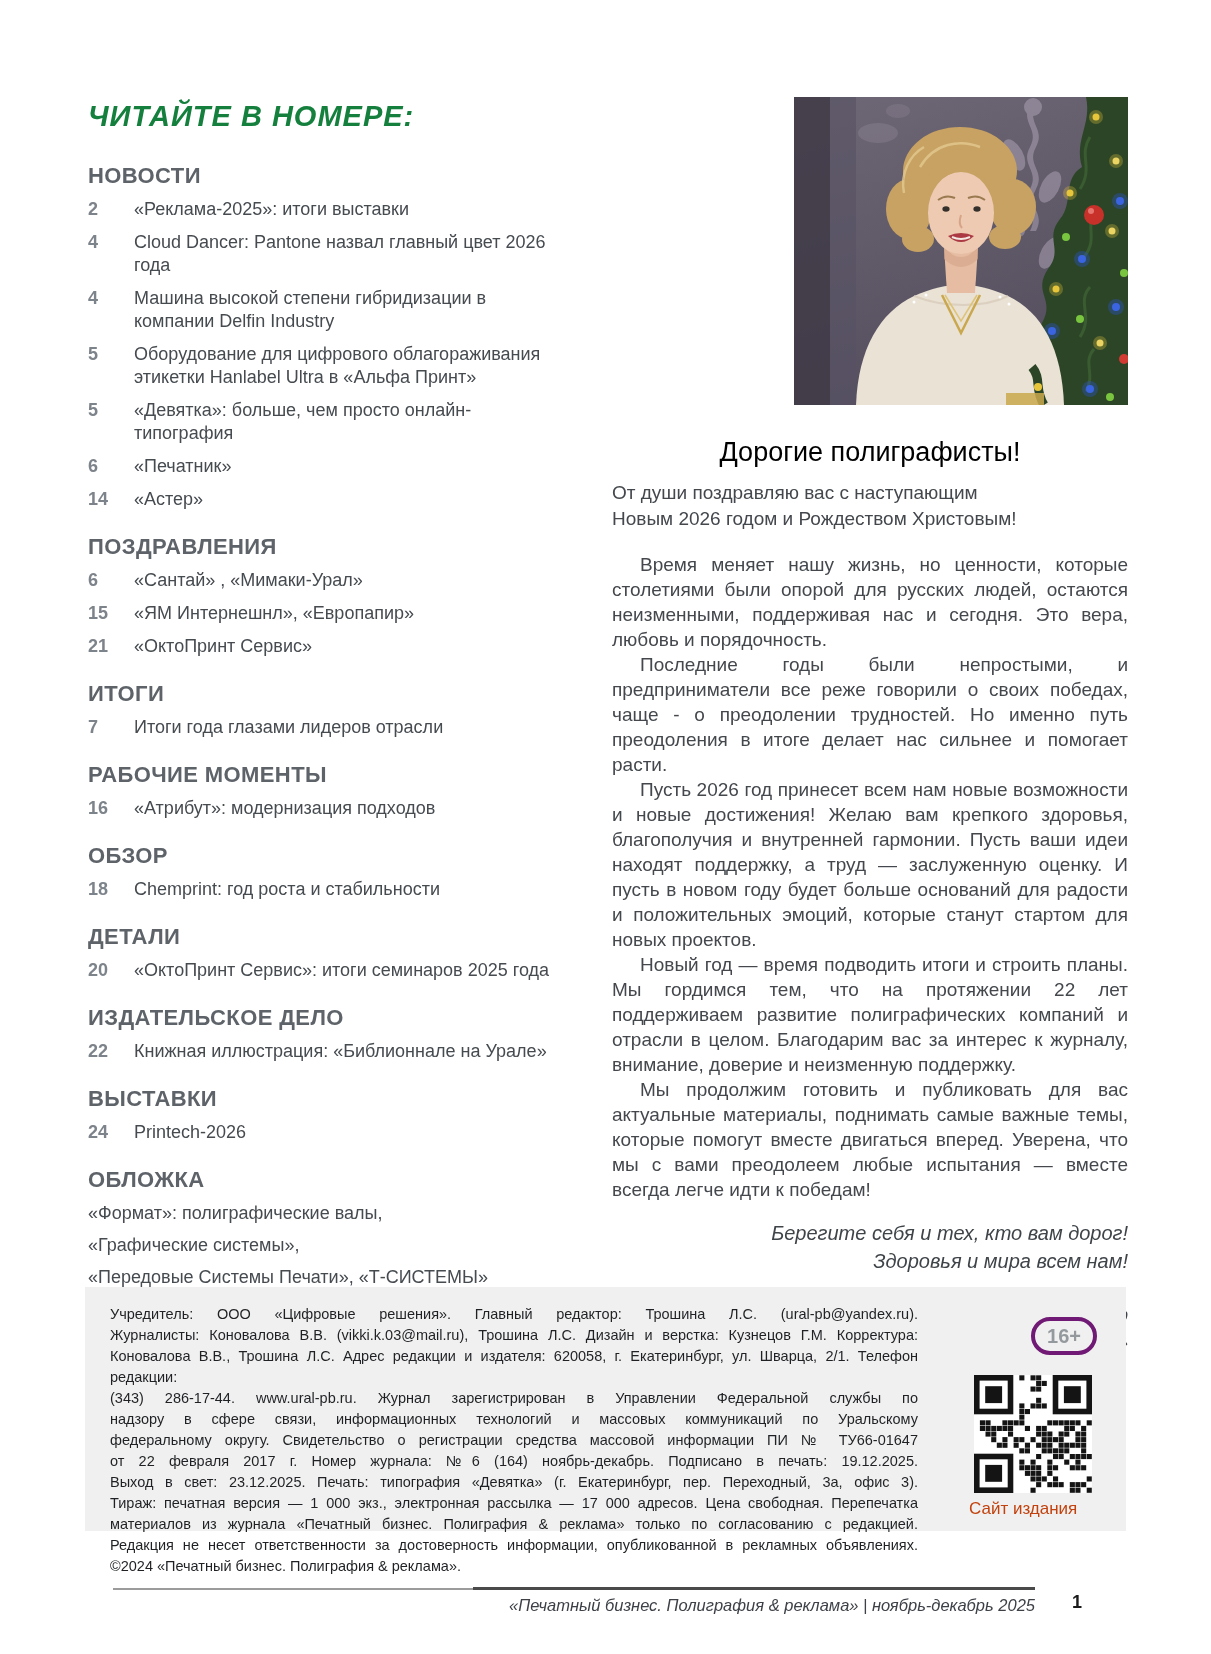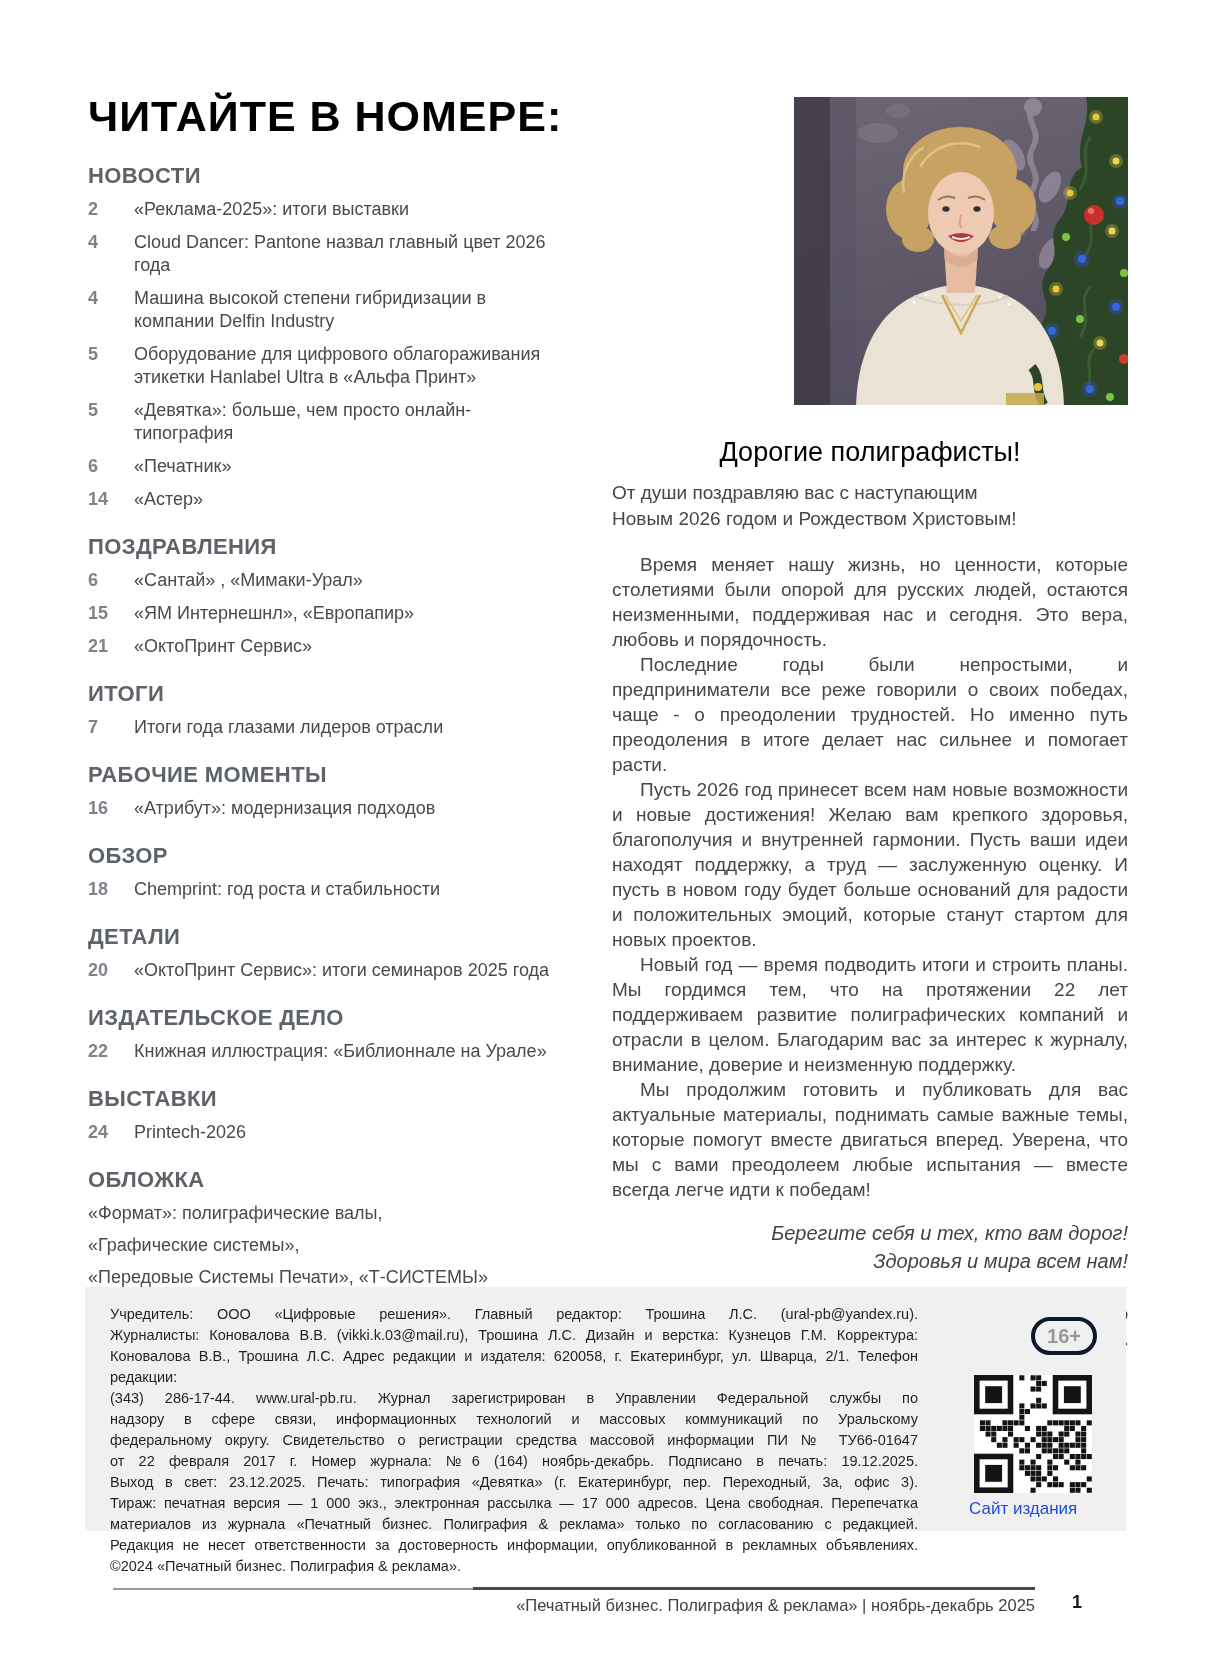--- a/index.html
+++ b/index.html
@@ -1,21 +1,21 @@
 <!DOCTYPE html>
 <html><head>
 <meta charset="utf-8">
 <style>
   html,body{margin:0;padding:0;background:#ffffff;}
   .page{position:relative;width:1211px;height:1654px;background:#fff;overflow:hidden;
         font-family:"Liberation Sans", sans-serif;color:#45494e;}
 
   
   .toc{position:absolute;left:88px;top:92px;width:482px;}
-  .toc h1{margin:0;font-size:43px;line-height:48px;font-weight:700;letter-spacing:1px;color:#000000;}
+  .toc h1{margin:0;font-size:29px;line-height:48px;font-weight:700;letter-spacing:1px;color:#15803d;font-style:italic;}
   .sec{margin-top:24px;}
   .sec h2{margin:0;font-size:22px;line-height:24px;font-weight:700;letter-spacing:.4px;color:#5d6369;}
   .item{display:flex;margin-top:10px;}
   .item .num{flex:0 0 46px;font-weight:700;font-size:18px;line-height:23px;color:#7d838a;}
   .item .txt{font-size:18px;line-height:23px;color:#464b50;}
   .cover-line{font-size:18px;line-height:26px;color:#464b50;margin-top:6px;}
   .cover-line:first-of-type{margin-top:8px;}
 
   
   .photo{position:absolute;left:794px;top:97px;width:334px;height:308px;margin:0;overflow:hidden;}
@@ -28,31 +28,31 @@
   .paras{margin-top:20px;font-size:19px;line-height:25px;text-align:justify;color:#44484d;}
   .paras p{margin:0;text-indent:28px;}
   .closing{margin-top:17px;font-style:italic;text-align:right;font-size:20px;line-height:28px;color:#3f4449;}
   .signature{margin-top:26px;font-style:italic;text-align:right;font-size:19px;line-height:28px;color:#3f4449;}
 
   
   .imprint{position:absolute;left:85px;top:1287px;width:1041px;height:244px;background:#f0f0f0;}
   .imprint-text{position:absolute;left:25px;top:17px;width:808px;font-size:14.5px;line-height:21px;color:#1f2124;}
   .jl{text-align:justify;text-align-last:justify;}
   .jl-last{text-align:left;}
-  .age-badge{position:absolute;left:946px;top:30px;width:58px;height:30px;border:4px solid #0f172a;
+  .age-badge{position:absolute;left:946px;top:30px;width:58px;height:30px;border:4px solid #701a75;
              border-radius:21px;display:flex;align-items:center;justify-content:center;
              font-size:20px;font-weight:700;color:#94999d;}
   .qr{position:absolute;left:889px;top:88px;width:118px;height:118px;background:#fff;}
-  .qr-caption{position:absolute;left:884px;top:212px;width:150px;font-size:17px;color:#1d4ed8;}
+  .qr-caption{position:absolute;left:884px;top:212px;width:150px;font-size:17px;color:#c2410c;}
 
   
   .rule{position:absolute;left:113px;top:1588px;width:922px;height:2px;background:#9b9b9b;}
   .rule-dark{position:absolute;left:473px;top:1587px;width:562px;height:3px;background:#4a4a4a;}
   .footer-text{position:absolute;left:400px;top:1596px;width:635px;text-align:right;
-               font-size:16.5px;color:#3d4147;}
+               font-size:16.5px;color:#3d4147;font-style:italic;}
   .page-num{position:absolute;left:1062px;top:1592px;width:30px;text-align:center;
             font-size:18px;font-weight:700;color:#1a1a1a;}
 </style>
 </head>
 <body>
 
 <div class="page">
 
   <aside class="toc">
     <h1>ЧИТАЙТЕ В НОМЕРЕ:</h1>

